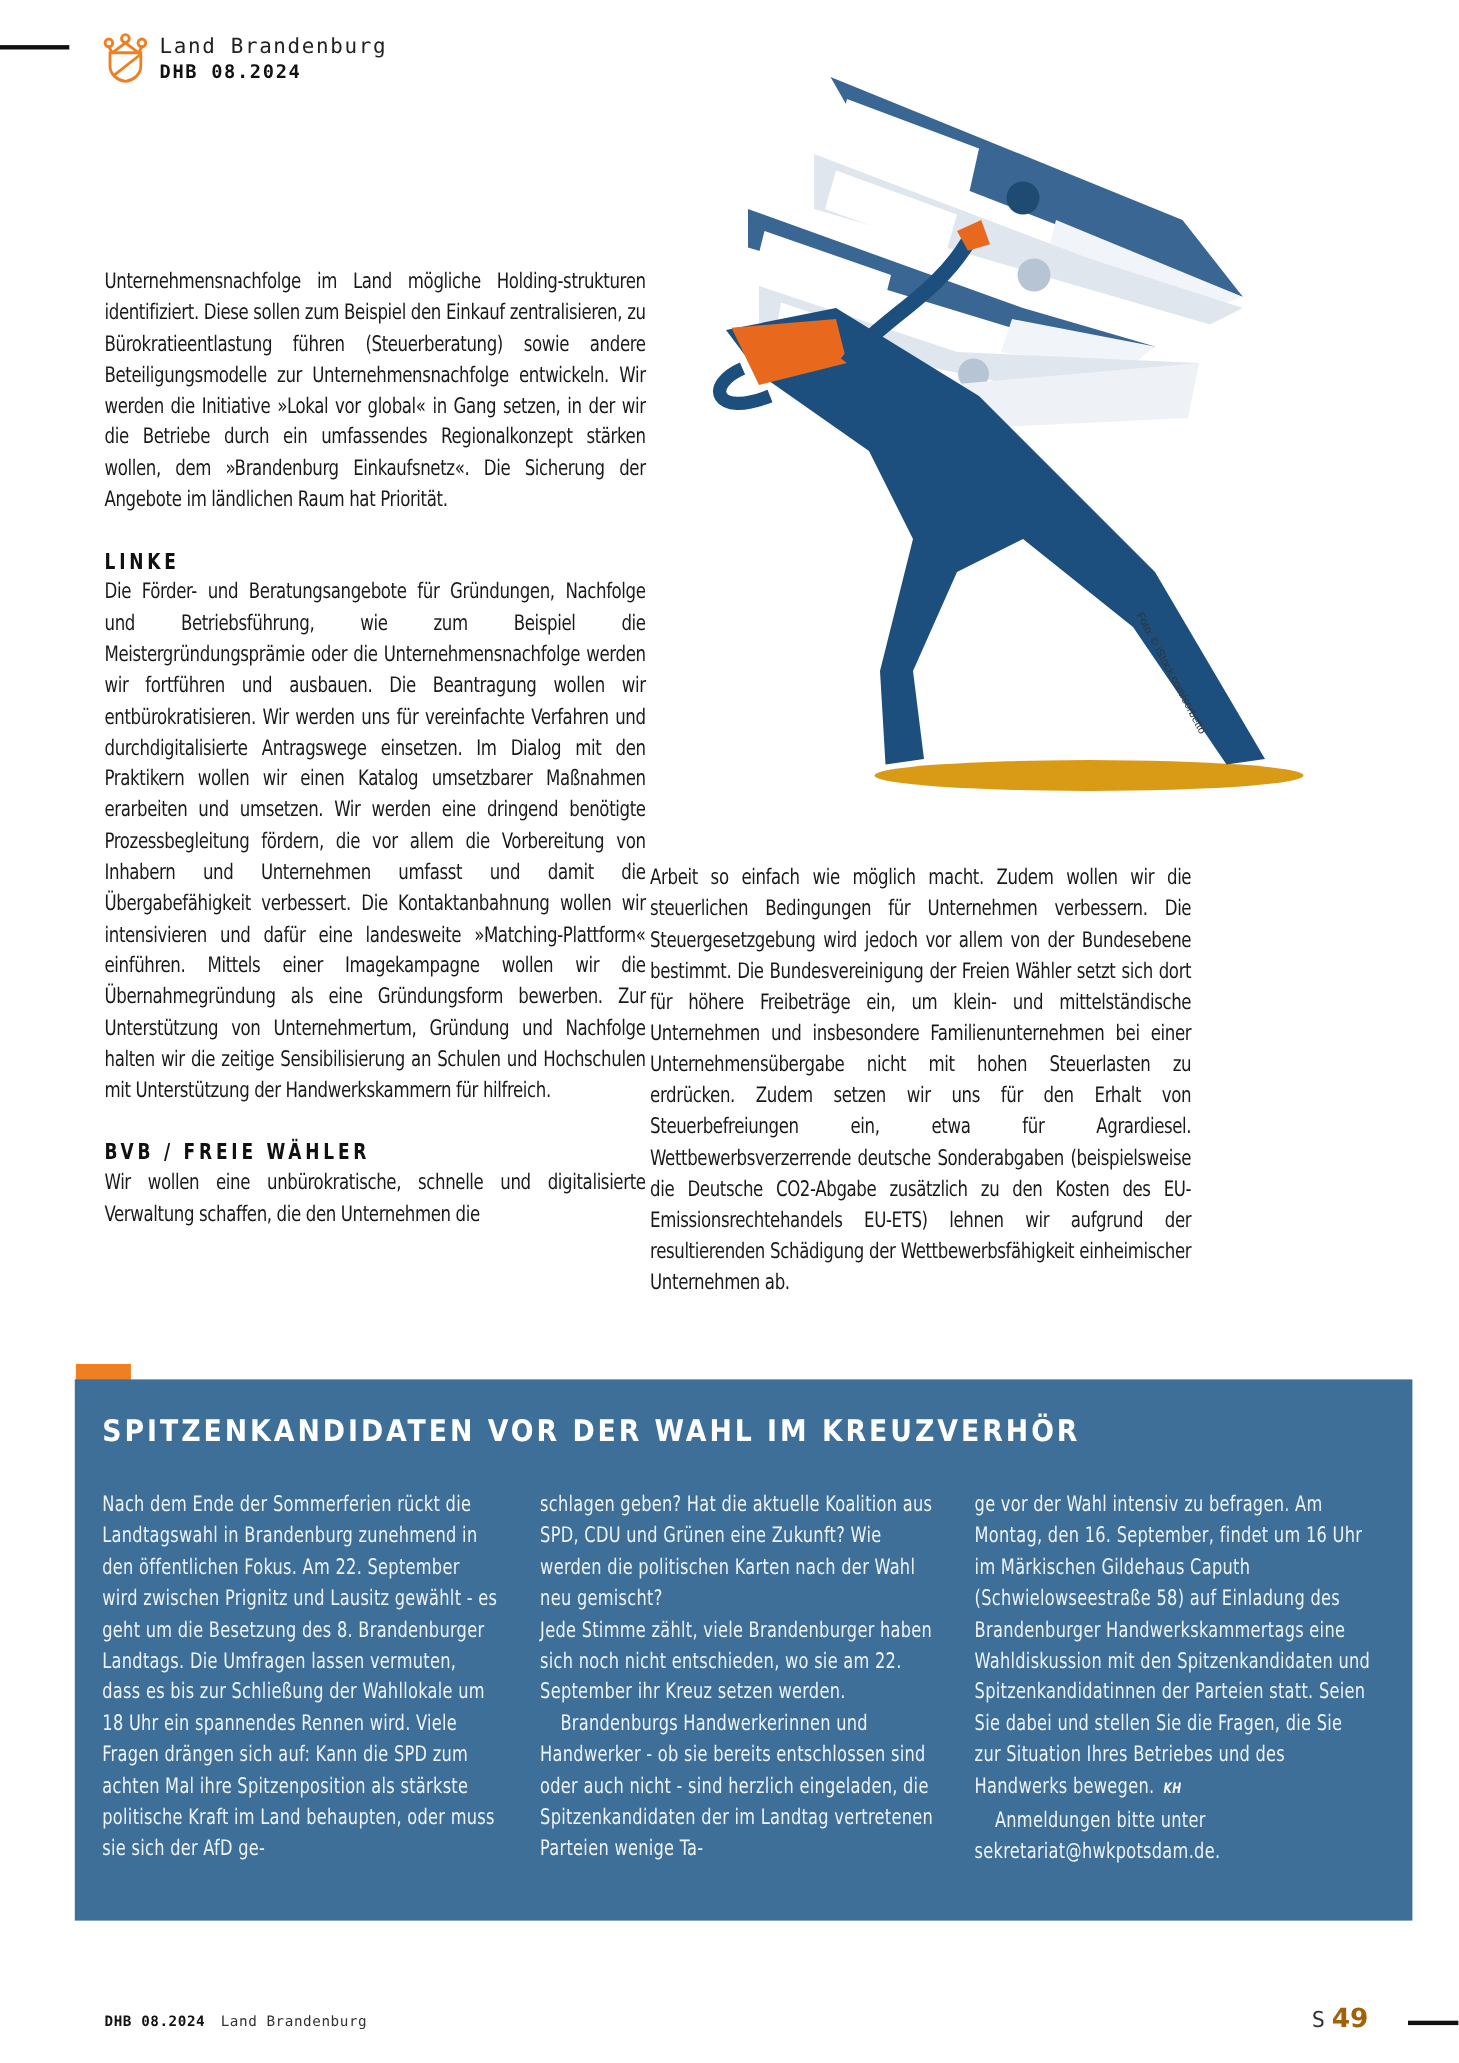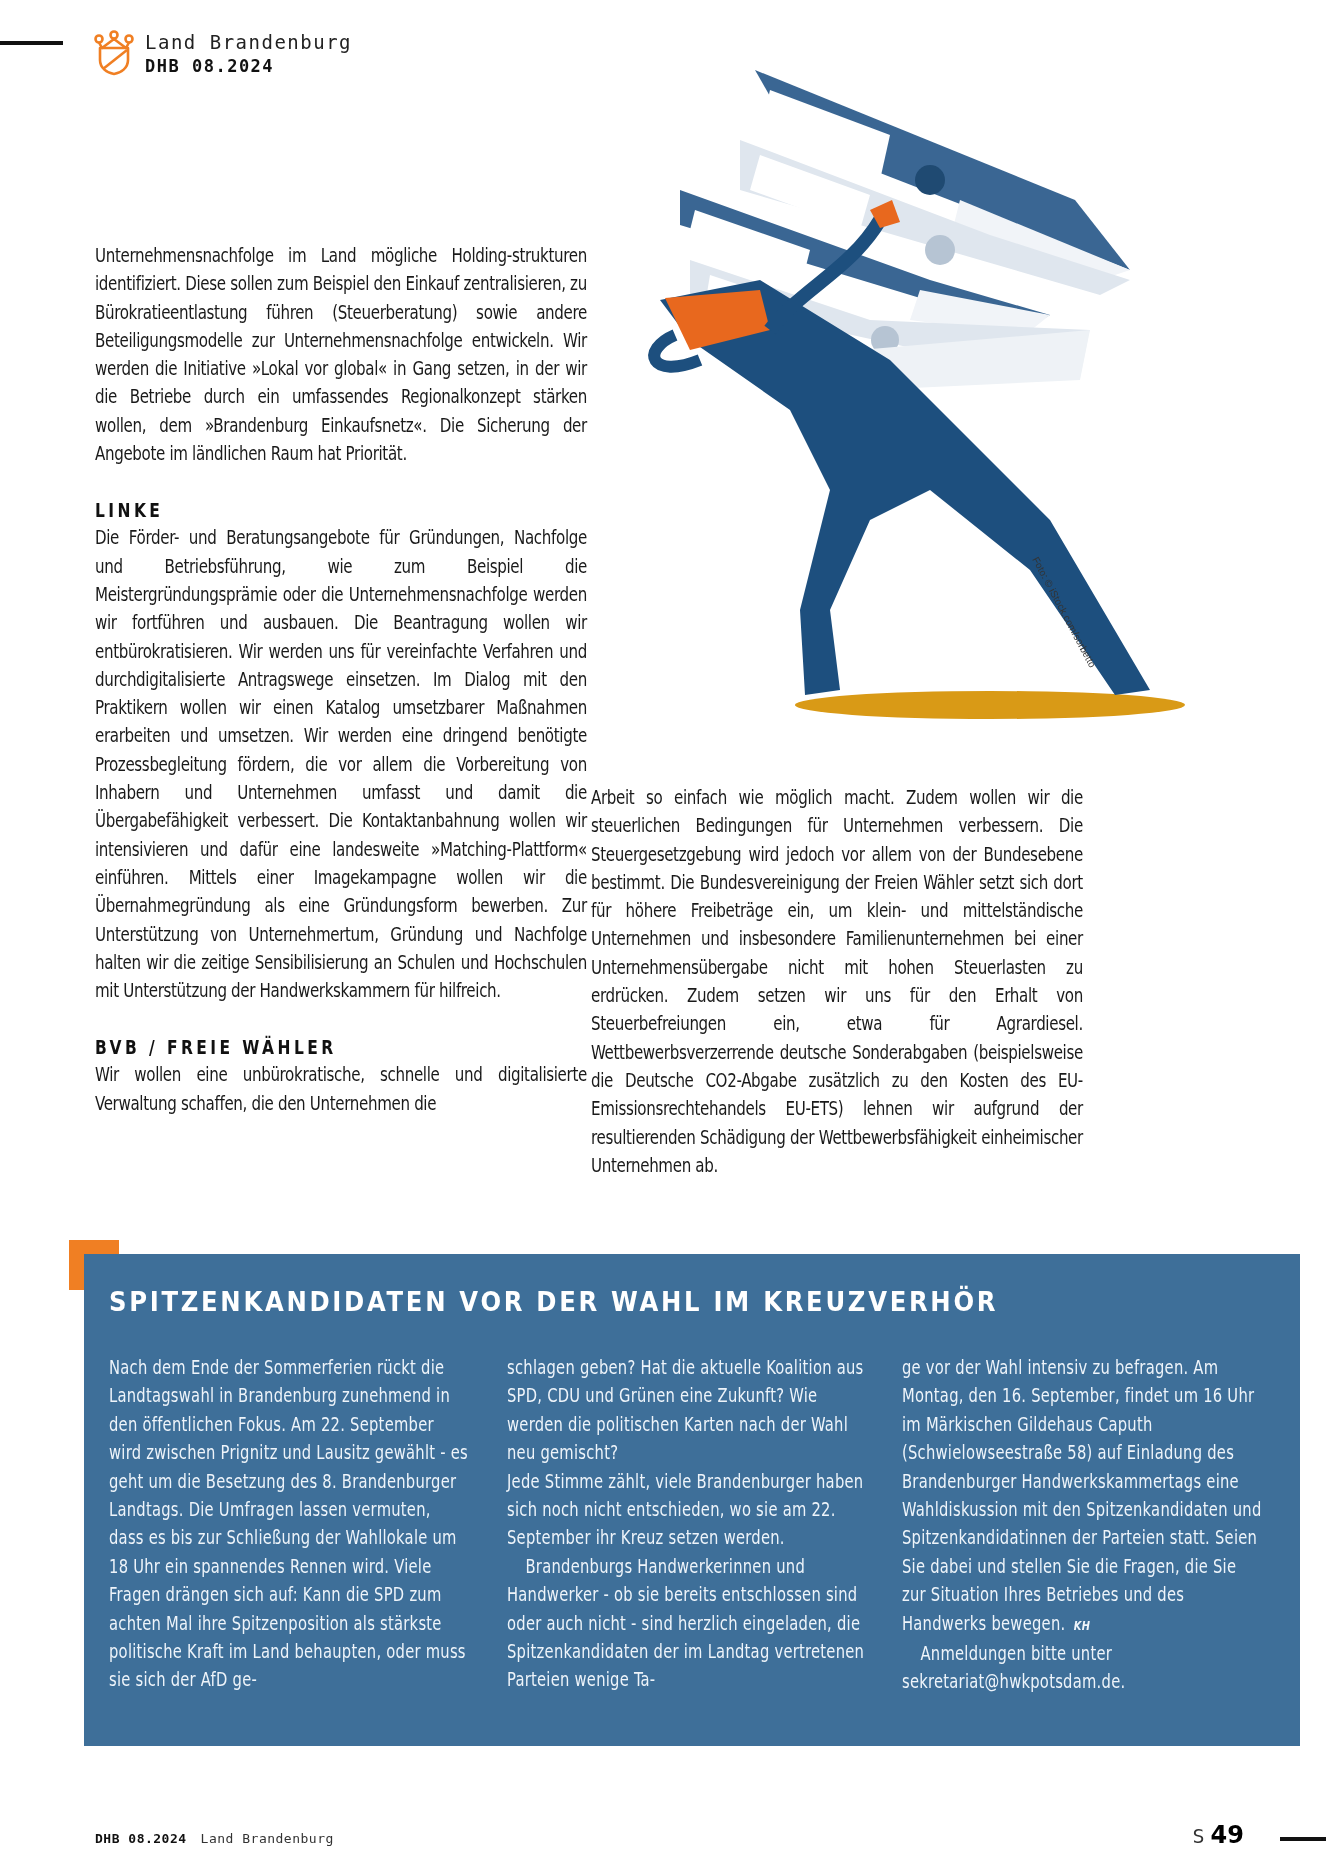--- a/index.html
+++ b/index.html
@@ -19,36 +19,36 @@
   .col1 { left: 95px; top: 242px; width: 572px; }
   .col2 { left: 591px; top: 784px; width: 572px; }
   .col p { margin: 0; }
   .col .gap { height: 28px; }
   .col h3 { font-size: 20px; font-weight: bold; letter-spacing: 4px; line-height: 28px; color: #111; }
 
   .illustration { position: absolute; left: 630px; top: 50px; width: 560px; height: 680px; }
   .credit { position: absolute; left: 1040px; top: 555px; font-size: 10px; color: #333; transform: rotate(62deg); transform-origin: left top; white-space: nowrap; font-family: "Liberation Sans Narrow", "Liberation Sans", sans-serif; }
 
   .accent-square { position: absolute; left: 69px; top: 1240px; width: 50px; height: 50px; background: #f07f23; }
-  .box { position: absolute; left: 84px; top: 1254px; width: 1216px; height: 492px; background: #3e6f99; color: #eef4fa; }
+  .box { position: absolute; left: 68px; top: 1254px; width: 1216px; height: 492px; background: #3e6f99; color: #eef4fa; }
   .box-title { position: absolute; left: 25px; top: 32px; font-family: "DejaVu Sans", sans-serif; font-weight: bold; font-size: 27px; letter-spacing: 3px; color: #ffffff; white-space: nowrap; transform: scaleX(0.9); transform-origin: left top; }
   .box-col { position: absolute; top: 100px; font-size: 19.5px; line-height: 28.4px; letter-spacing: 0.3px; transform: scaleX(0.84); transform-origin: left top; width: 430px; }
   .box-col p { margin: 0; }
   .box-col .indent { text-indent: 22px; }
   .bc1 { left: 25px; }
   .bc2 { left: 423px; }
   .bc3 { left: 818px; }
   .sig { font-style: italic; font-weight: bold; font-size: 13px; margin-left: 10px; }
 
   .footer { position: absolute; left: 95px; top: 1831px; display: flex; align-items: baseline; gap: 14px; }
   .footer-issue { font-family: "DejaVu Sans Mono", monospace; font-weight: bold; font-size: 13px; letter-spacing: 0.5px; color: #111; }
   .footer-region { font-family: "DejaVu Sans Mono", monospace; font-size: 13px; color: #333; letter-spacing: 0.5px; }
   .pagenum { position: absolute; right: 82px; top: 1821px; display: flex; align-items: baseline; gap: 6px; }
   .pagenum .s { font-family: "DejaVu Sans Mono", monospace; font-size: 20px; color: #333; }
-  .pagenum .n { font-family: "DejaVu Sans", sans-serif; font-weight: bold; font-size: 24px; color: #000000; }
+  .pagenum .n { font-family: "DejaVu Sans", sans-serif; font-weight: bold; font-size: 24px; color: #a16207; }
 </style>
 </head>
 <body>
 
 <div class="rule-left"></div>
 
 <div class="header">
   <svg class="crest" viewBox="0 0 42 46" fill="none" stroke="#f07f23" stroke-width="2.6" stroke-linejoin="round">
     <circle cx="6" cy="9" r="3.5"></circle>
       <circle cx="21" cy="5" r="3.5"></circle>

